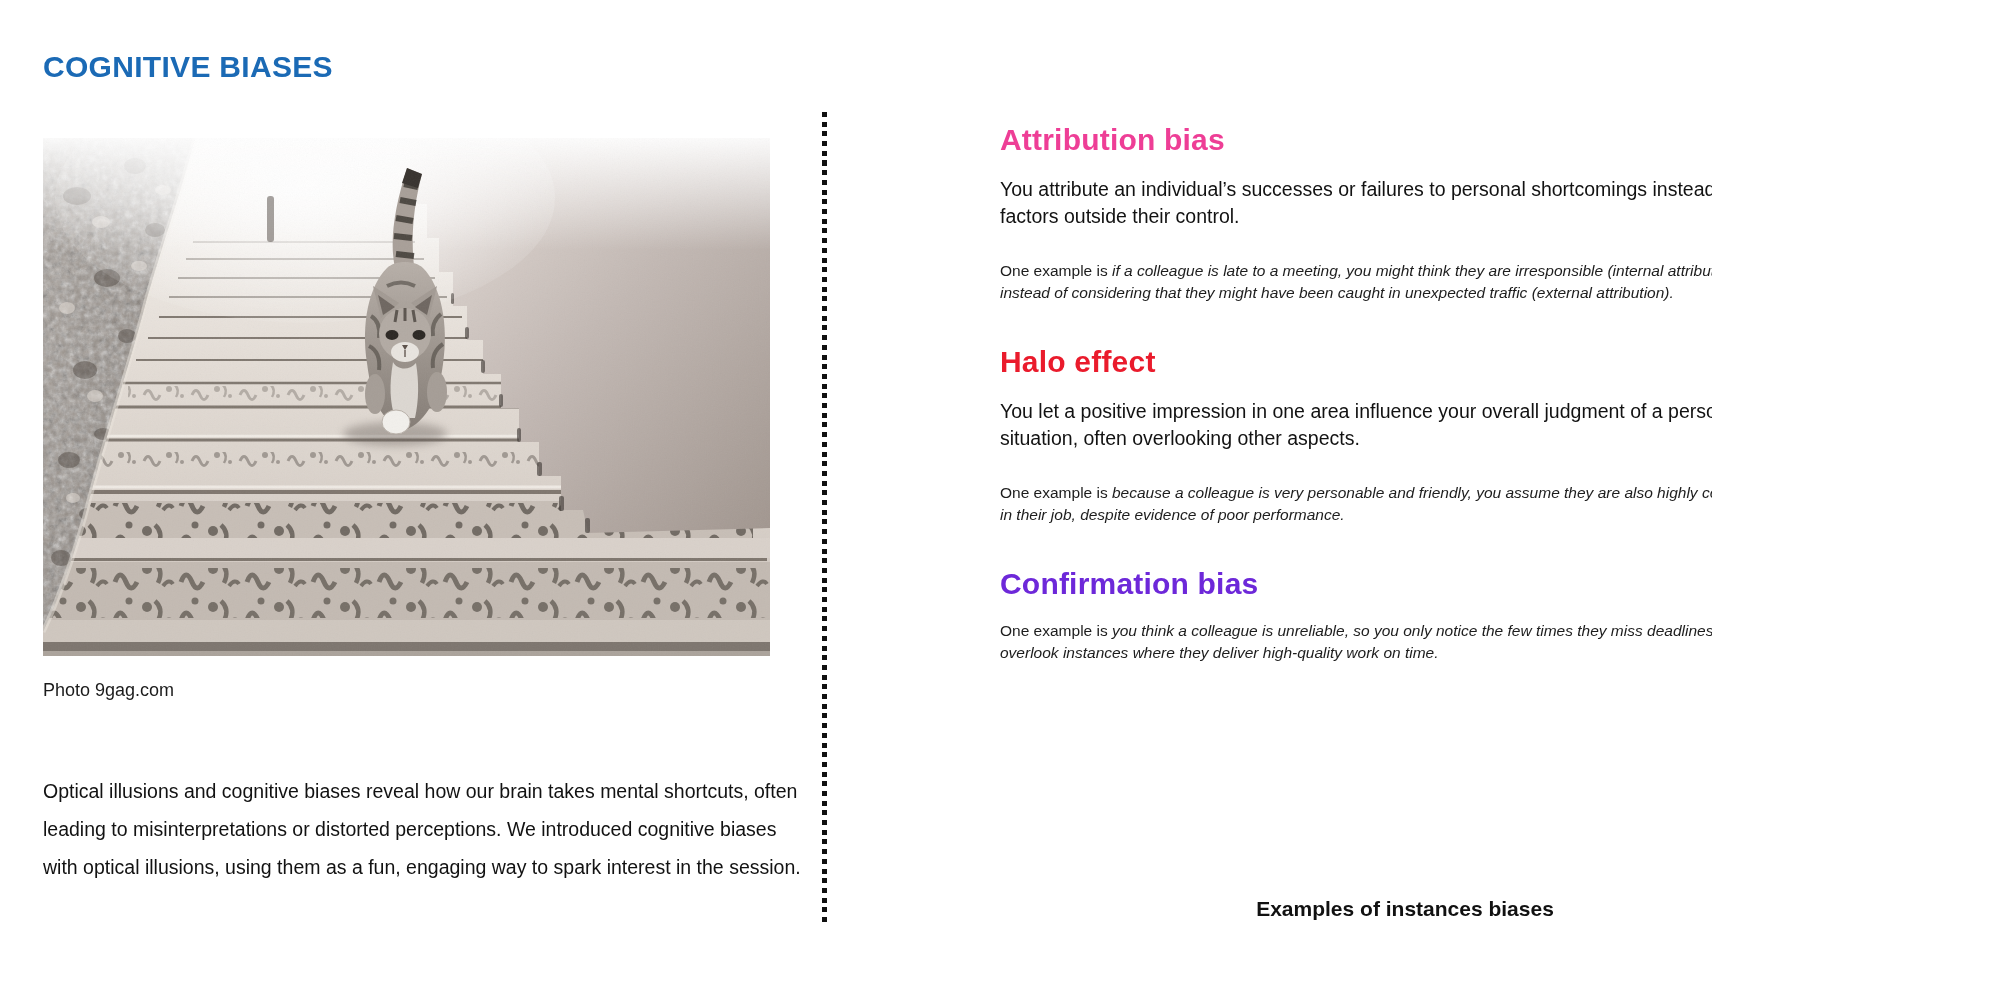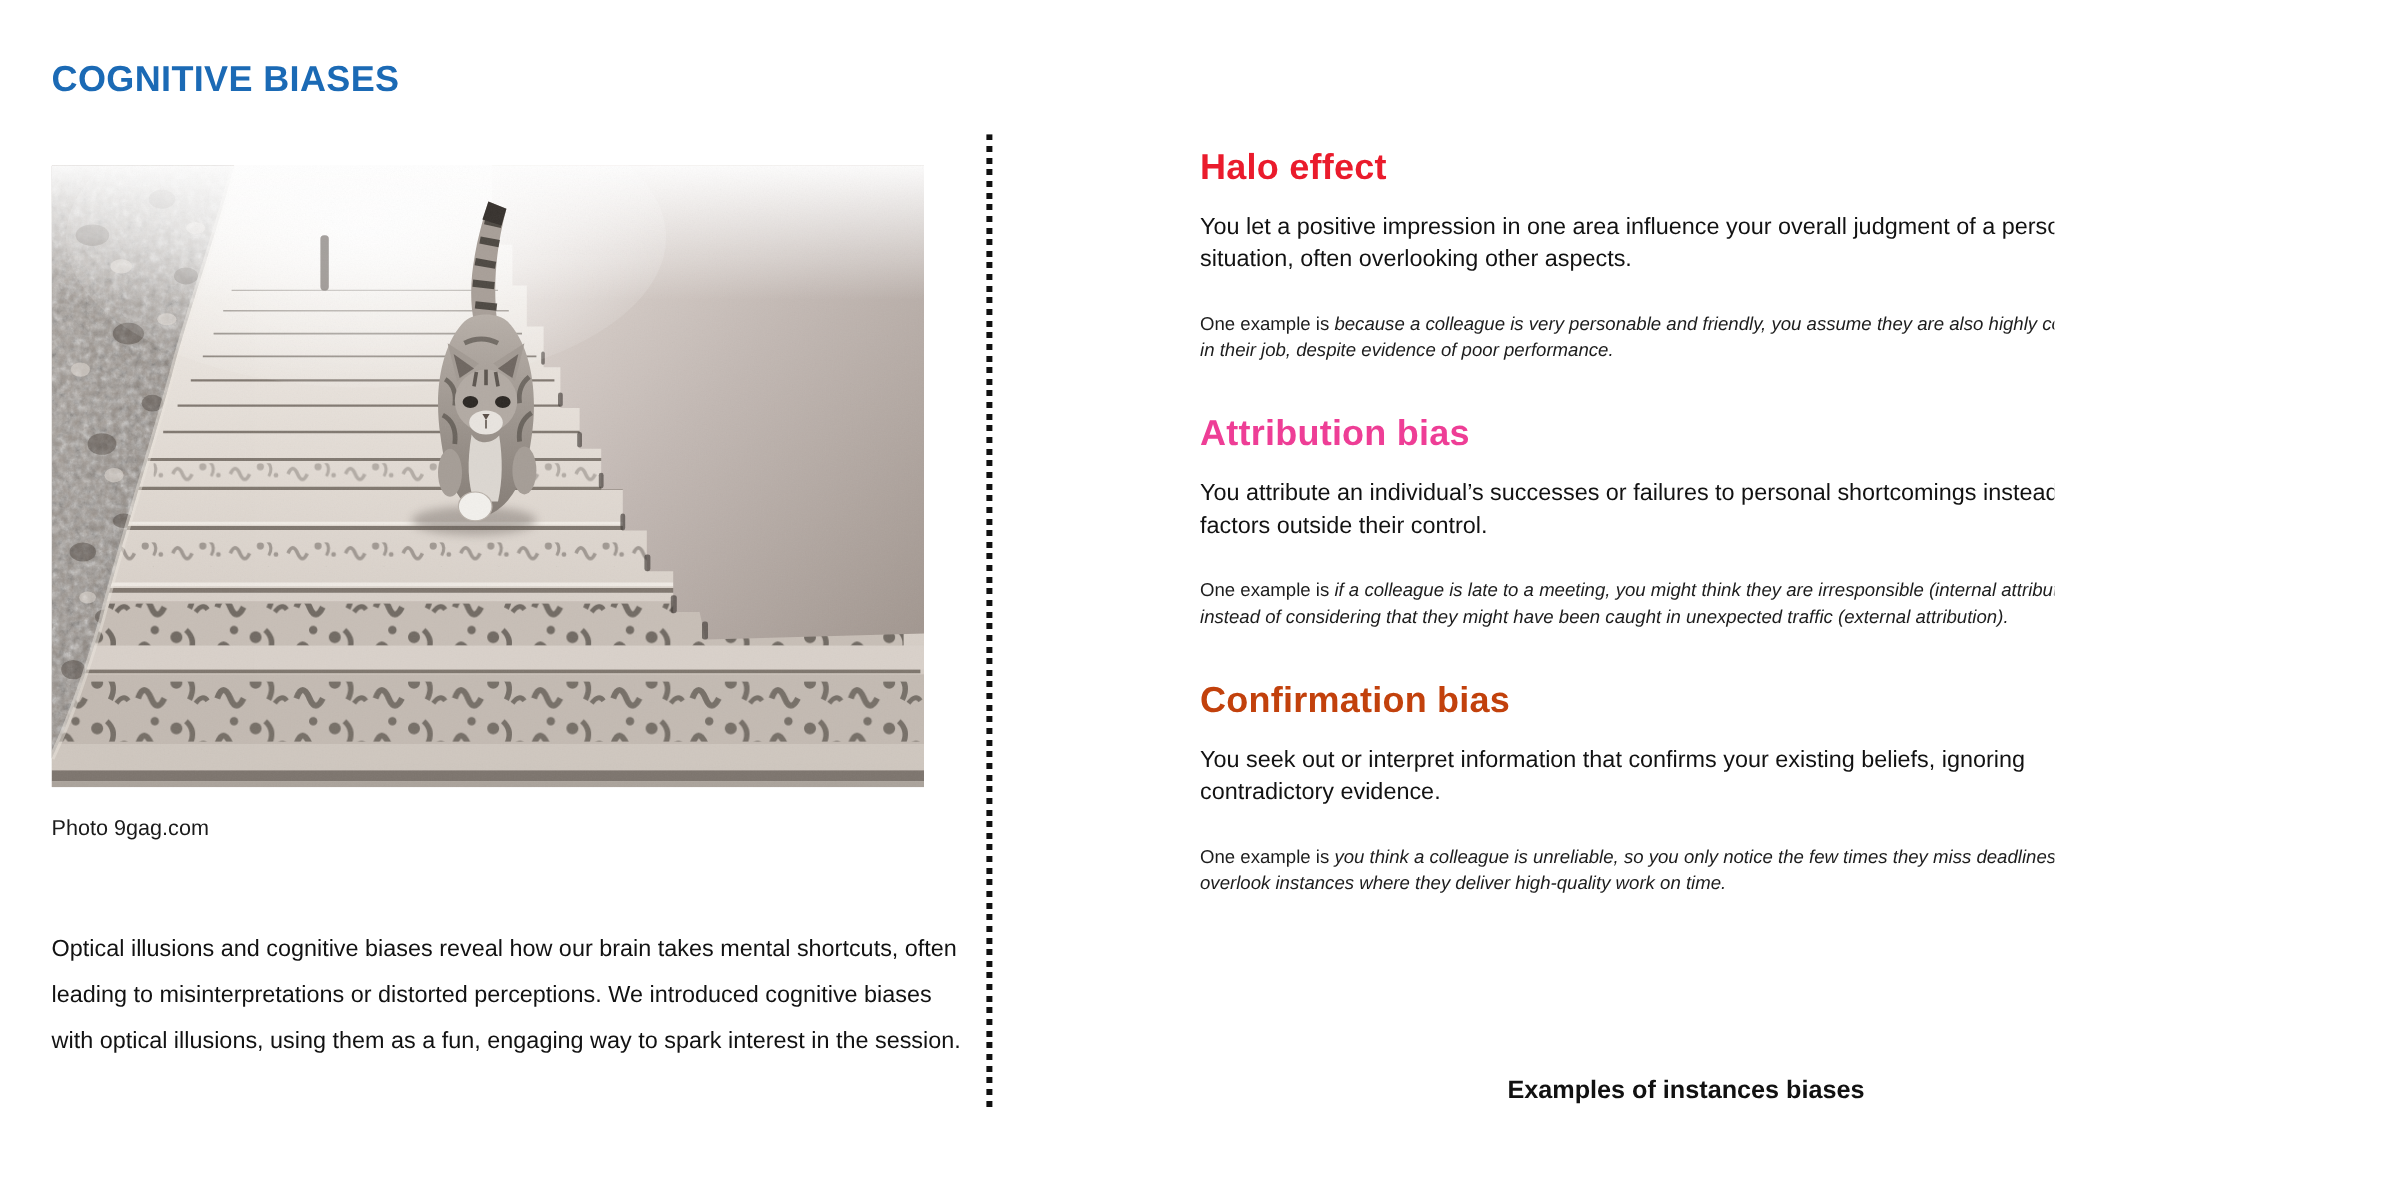--- a/index.html
+++ b/index.html
@@ -228,34 +228,33 @@
 
   <p class="caption">Photo 9gag.com</p>
 
   <p class="intro">Optical illusions and cognitive biases reveal how our brain takes mental shortcuts, often leading to misinterpretations or distorted perceptions. We introduced cognitive biases with optical illusions, using them as a fun, engaging way to spark interest in the session.</p>
 
   <div class="divider"></div>
 
   <div class="right-col">
 
     <section class="bias">
+      <h2 style="color: rgb(238, 62, 150);">Attribution bias</h2>
+      <p class="body">You attribute an individual’s successes or failures to personal shortcomings instead of factors outside their control.</p>
+      <p class="example"><span>One example is </span><em>if a colleague is late to a meeting, you might think they are irresponsible (internal attribution) instead of considering that they might have been caught in unexpected traffic (external attribution).</em></p>
+    </section>
+
+    <section class="bias">
       <h2 style="color: rgb(234, 27, 44);">Halo effect</h2>
       <p class="body">You let a positive impression in one area influence your overall judgment of a person or situation, often overlooking other aspects.</p>
       <p class="example"><span>One example is </span><em>because a colleague is very personable and friendly, you assume they are also highly competent in their job, despite evidence of poor performance.</em></p>
     </section>
 
     <section class="bias">
-      <h2 style="color: rgb(238, 62, 150);">Attribution bias</h2>
-      <p class="body">You attribute an individual’s successes or failures to personal shortcomings instead of factors outside their control.</p>
-      <p class="example"><span>One example is </span><em>if a colleague is late to a meeting, you might think they are irresponsible (internal attribution) instead of considering that they might have been caught in unexpected traffic (external attribution).</em></p>
-    </section>
-
-    <section class="bias">
-      <h2 style="color: #c2410c;">Confirmation bias</h2>
-      <p class="body">You seek out or interpret information that confirms your existing beliefs, ignoring contradictory evidence.</p>
+      <h2 style="color: #6d28d9;">Confirmation bias</h2>
       <p class="example"><span>One example is </span><em>you think a colleague is unreliable, so you only notice the few times they miss deadlines and overlook instances where they deliver high-quality work on time.</em></p>
     </section>
 
   </div>
 
   <p class="footer-label">Examples of instances biases</p>
 
 </div>
 
 </body></html>

